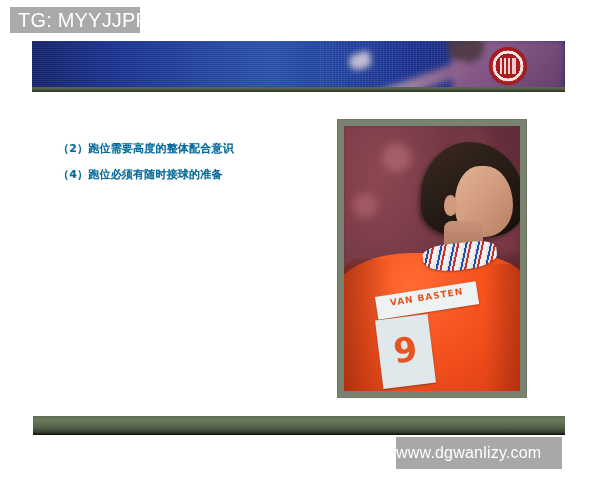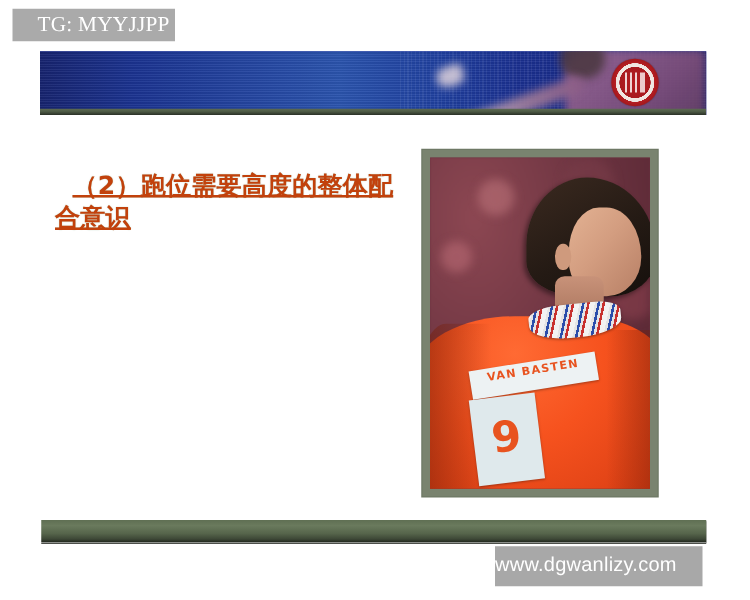--- a/index.html
+++ b/index.html
@@ -17,28 +17,27 @@
 
   
   #tg-watermark {
     position: absolute;
     left: 10px;
     top: 7px;
     width: 130px;
     height: 26px;
     background: #aaaaaa;
     color: #ffffff;
-    font-size: 17px;
+    font-size: 20px;
     line-height: 26px;
-    padding-left: 20px;
+    padding-left: 8px;
     box-sizing: border-box;
     letter-spacing: 0.2px;
     z-index: 30;
     white-space: nowrap;
-    font-family: Liberation Serif, serif;
   }
 
   
   #header-banner {
     position: absolute;
     left: 32px;
     top: 41px;
     width: 533px;
     height: 51px;
     overflow: hidden;
@@ -173,28 +172,27 @@
         rgba(255,255,255,.85) 12px 14px);
     opacity: .9;
   }
 
   
   #slide-body-text {
     position: absolute;
     left: 44px;
     top: 136px;
     width: 290px;
-    color: #c2410c;
+    color: #0369a1;
     font-family: "DejaVu Sans", "Liberation Sans", sans-serif;
-    font-size: 20px;
+    font-size: 11px;
     font-weight: bold;
     line-height: 25.5px;
     letter-spacing: 0.2px;
     text-shadow: 0 0 1px rgba(47,122,61,0.35);
-    text-decoration: underline;
   }
   .body-line {
     white-space: pre-wrap;
   }
   .body-line.indent {
     text-indent: 14px;
   }
 
   
   #photo-frame {
@@ -400,20 +398,21 @@
 
   <div id="banner-bottom-strip"></div>
 </div>
 
 <div id="crest">
   <div id="crest-inner"></div>
 </div>
 
 <div id="slide-body-text">
   <div class="body-line indent">（2）跑位需要高度的整体配合意识</div>
+  <div class="body-line indent">（4）跑位必须有随时接球的准备</div>
 </div>
 
 <div id="photo-frame">
   <div id="photo">
     <div id="photo-bg"></div>
     <div id="photo-bg-blobs"></div>
     <div id="player-hair"></div>
     <div id="player-face"></div>
     <div id="player-ear"></div>
     <div id="player-neck"></div>

